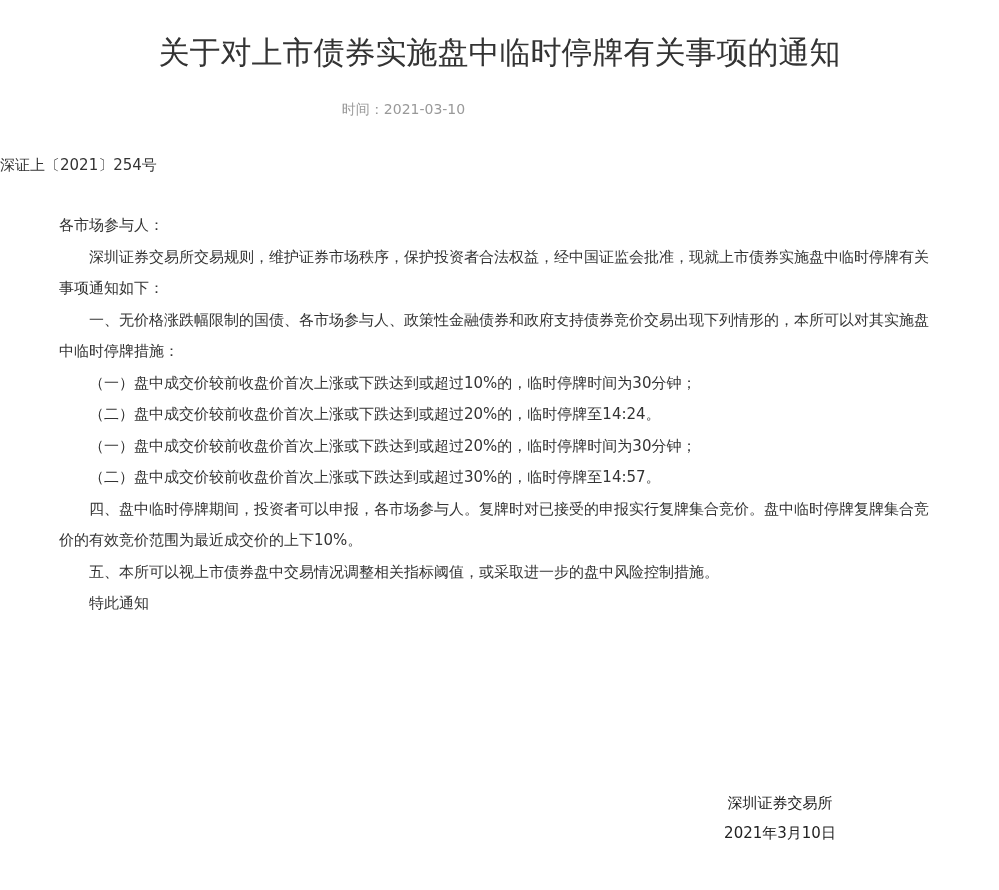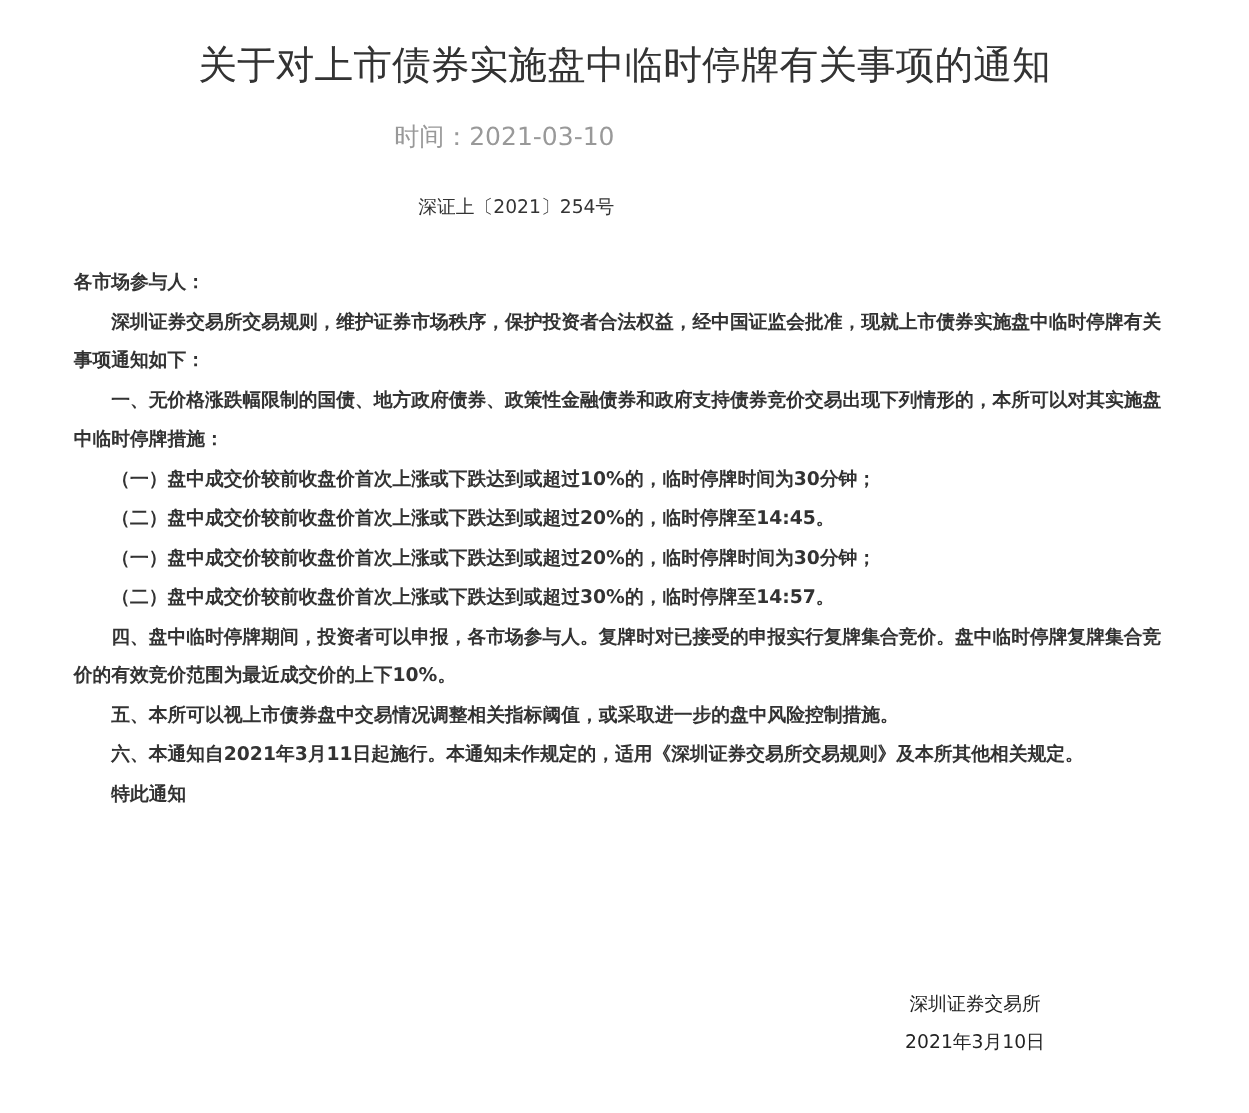--- a/index.html
+++ b/index.html
@@ -8,55 +8,54 @@
     font-family: "DejaVu Sans", "Liberation Sans", sans-serif;
     color: #333333;
   }
   .title {
     position: absolute; left: 0; top: 30px; width: 999px;
     text-align: center; font-size: 31px; line-height: 44px; color: #333;
     letter-spacing: 0px;
   }
   .meta {
     position: absolute; left: 0; top: 99px; width: 807px;
-    text-align: center; font-size: 20px; line-height: 20px; color: #999999;
+    text-align: center; font-size: 14px; line-height: 20px; color: #999999;
   }
   .docno {
     position: absolute; left: 0; top: 154px; width: 826px;
-    text-align: center; font-size: 15px; line-height: 22px; color: #333;
+    text-align: left; font-size: 15px; line-height: 22px; color: #333;
   }
   .content {
     position: absolute; left: 59px; top: 210px; width: 880px;
     font-size: 15px; color: #333;
   }
-  .content p { margin: 0; line-height: 31.5px; font-weight: bold; }
+  .content p { margin: 0; line-height: 31.5px; }
   .indent { text-indent: 30px; }
   .sub { padding-left: 30px; }
   .sign {
     position: absolute; left: 700px; top: 788px; width: 160px;
     text-align: center; font-size: 15px; line-height: 30px; color: #222;
   }
 </style>
 </head>
 <body>
 
 <div class="title">关于对上市债券实施盘中临时停牌有关事项的通知</div>
 <div class="meta">时间：2021-03-10</div>
 <div class="docno">深证上〔2021〕254号</div>
 
 <div class="content">
   <p>各市场参与人：</p>
   <p class="indent">深圳证券交易所交易规则，维护证券市场秩序，保护投资者合法权益，经中国证监会批准，现就上市债券实施盘中临时停牌有关事项通知如下：</p>
-  <p class="indent">一、无价格涨跌幅限制的国债、地方政府债券、政策性金融债券和政府支持债券竞价交易出现下列情形的，本所可以对其实施盘中临时停牌措施：</p>
+  <p class="indent">一、无价格涨跌幅限制的国债、各市场参与人、政策性金融债券和政府支持债券竞价交易出现下列情形的，本所可以对其实施盘中临时停牌措施：</p>
   <p class="sub">（一）盘中成交价较前收盘价首次上涨或下跌达到或超过10%的，临时停牌时间为30分钟；</p>
-  <p class="sub">（二）盘中成交价较前收盘价首次上涨或下跌达到或超过20%的，临时停牌至14:45。</p>
+  <p class="sub">（二）盘中成交价较前收盘价首次上涨或下跌达到或超过20%的，临时停牌至14:24。</p>
   <p class="sub">（一）盘中成交价较前收盘价首次上涨或下跌达到或超过20%的，临时停牌时间为30分钟；</p>
   <p class="sub">（二）盘中成交价较前收盘价首次上涨或下跌达到或超过30%的，临时停牌至14:57。</p>
   <p class="indent">四、盘中临时停牌期间，投资者可以申报，各市场参与人。复牌时对已接受的申报实行复牌集合竞价。盘中临时停牌复牌集合竞价的有效竞价范围为最近成交价的上下10%。</p>
   <p class="indent">五、本所可以视上市债券盘中交易情况调整相关指标阈值，或采取进一步的盘中风险控制措施。</p>
-  <p class="indent">六、本通知自2021年3月11日起施行。本通知未作规定的，适用《深圳证券交易所交易规则》及本所其他相关规定。</p>
   <p class="indent">特此通知</p>
 </div>
 
 <div class="sign">
   <div>深圳证券交易所</div>
   <div>2021年3月10日</div>
 </div>
 
 </body></html>

